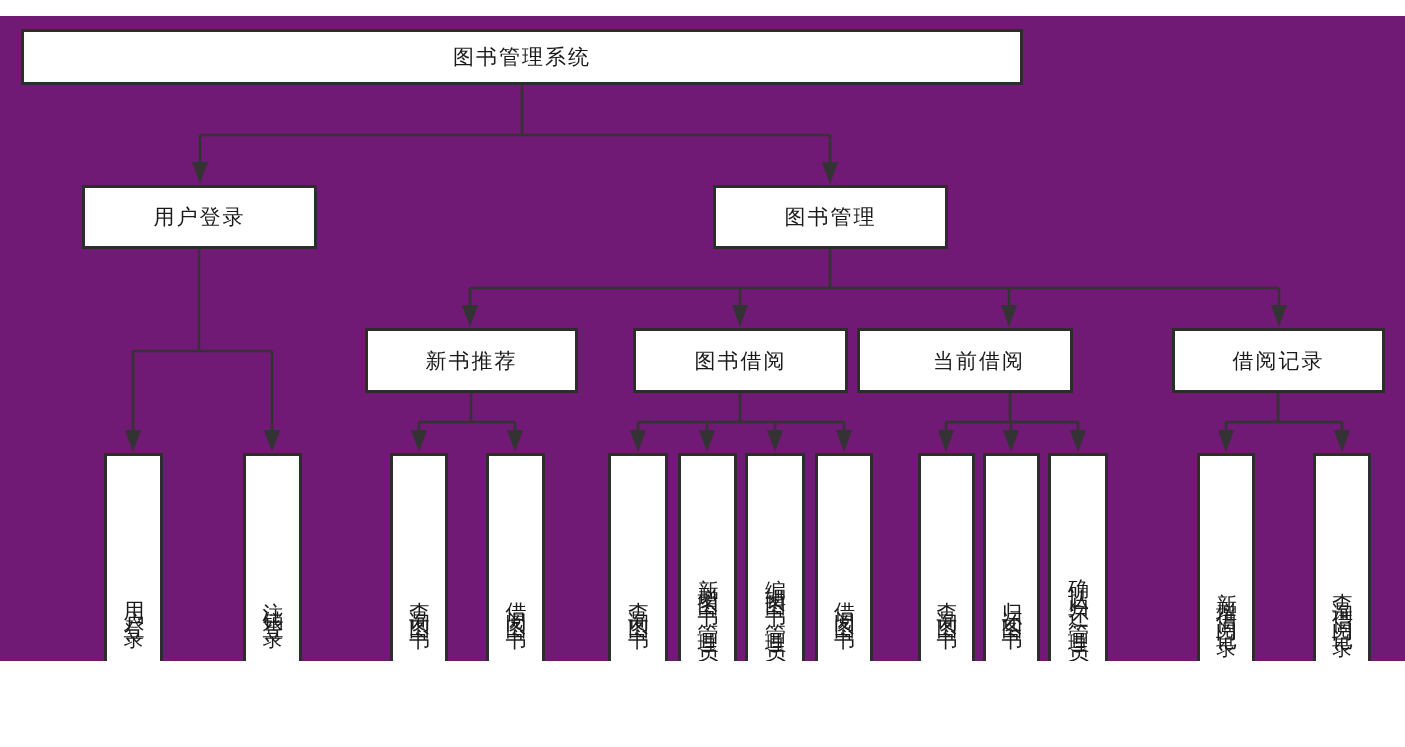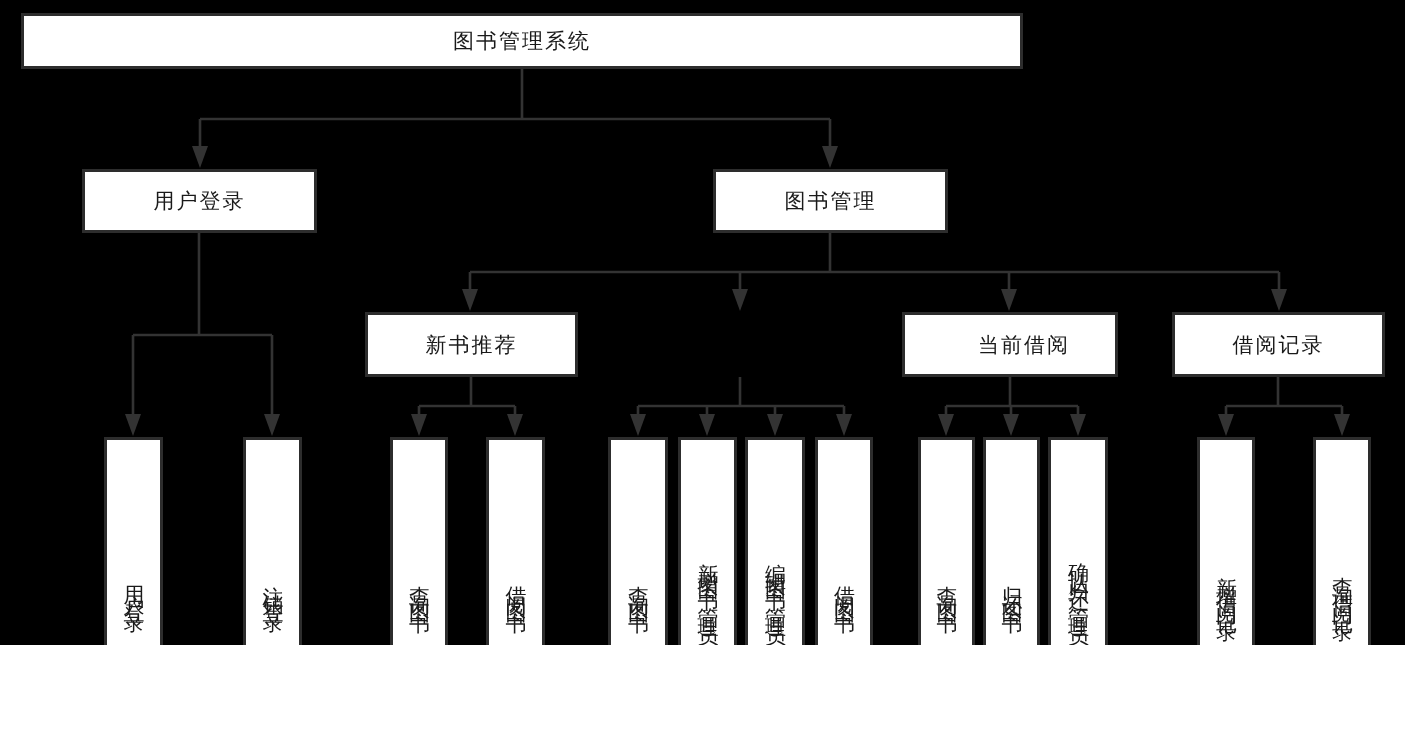--- a/index.html
+++ b/index.html
@@ -1,23 +1,24 @@
 <!DOCTYPE html>
 <html><head>
 <meta charset="utf-8">
 <style>
   html, body { margin: 0; padding: 0; background: #ffffff; }
   .canvas {
     position: relative;
     width: 1405px;
     height: 645px;
-    background: #000000;
+    background: #701a75;
     font-family: "DejaVu Sans", "Liberation Sans", sans-serif;
     color: #1a1a1a;
     overflow: hidden;
+    margin-top: 16px;
   }
   .wires {
     position: absolute;
     inset: 0;
     width: 1405px;
     height: 747px;
     pointer-events: none;
   }
   .node, .leaf {
     position: absolute;
@@ -111,21 +112,24 @@
   <div class="node lvl2" style="left:82px;">
     <span>用户登录</span>
   </div>
   <div class="node lvl3" style="left:365px;width:213px;">
     <span>新书推荐</span>
   </div>
 
   <div class="node lvl2" style="left:713px;">
     <span>图书管理</span>
   </div>
-  <div class="node lvl3" style="left:902px;width:216px;padding-left:28px;">
+  <div class="node lvl3" style="left:633px;width:215px;">
+    <span>图书借阅</span>
+  </div>
+  <div class="node lvl3" style="left:857px;width:216px;padding-left:28px;">
     <span>当前借阅</span>
   </div>
   <div class="node lvl3" style="left:1172px;width:213px;">
     <span>借阅记录</span>
   </div>
 
   <div class="leaf" style="left:104px;width:59px;">
     <span>用户登录</span>
   </div>
   <div class="leaf" style="left:243px;width:59px;">

